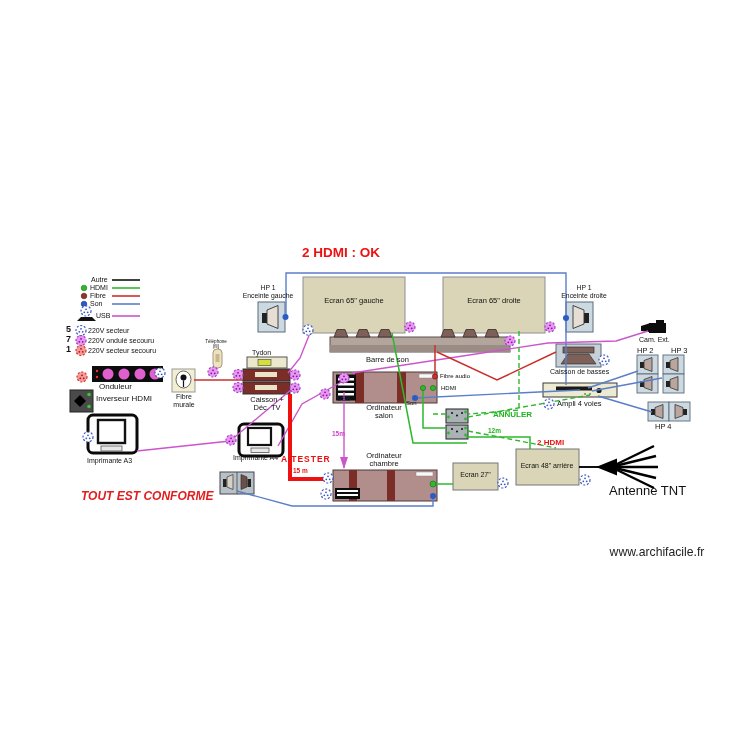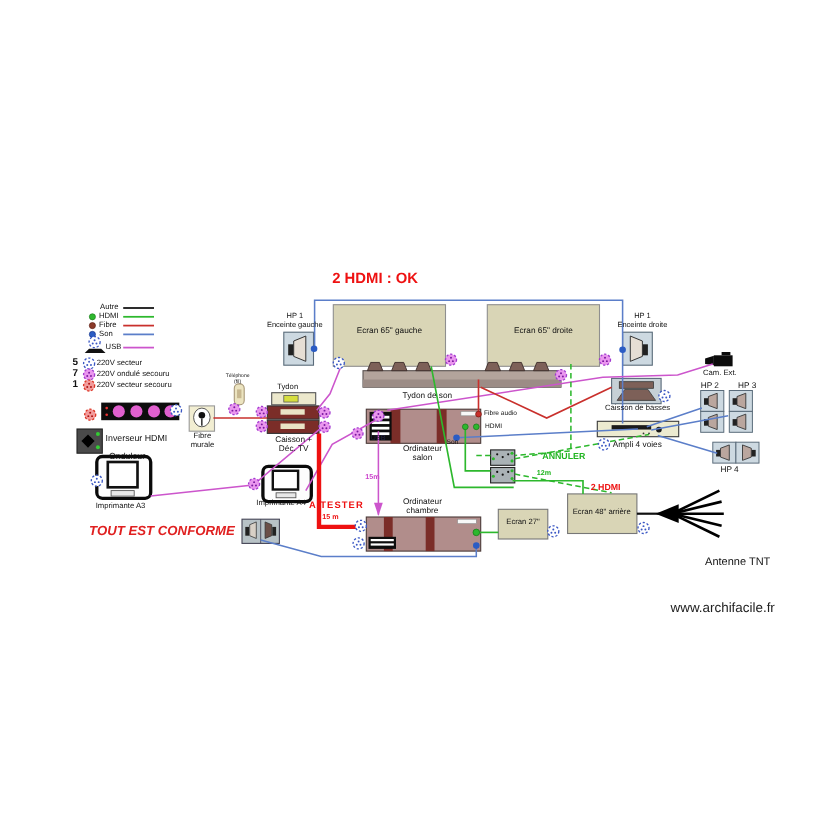--- a/index.html
+++ b/index.html
@@ -336,60 +336,60 @@
 <div class="lbl" style="left:90px;top:292px;font-size:7px;">Fibre</div>
 <div class="lbl" style="left:90px;top:300px;font-size:7px;">Son</div>
 <div class="lbl" style="left:96px;top:312px;font-size:7px;">USB</div>
 <div class="lbl" style="left:66px;top:324px;font-size:9px;font-weight:bold;">5</div>
 <div class="lbl" style="left:88px;top:327px;font-size:7px;">220V secteur</div>
 <div class="lbl" style="left:66px;top:334px;font-size:9px;font-weight:bold;">7</div>
 <div class="lbl" style="left:88px;top:337px;font-size:7px;">220V ondulé secouru</div>
 <div class="lbl" style="left:66px;top:344px;font-size:9px;font-weight:bold;">1</div>
 <div class="lbl" style="left:88px;top:347px;font-size:7px;">220V secteur secouru</div>
 
-<div class="lbl" style="left:99px;top:383px;font-size:8px;margin-top:28px;">Onduleur</div>
+<div class="lbl" style="left:99px;top:383px;font-size:8px;">Onduleur</div>
 <div class="lbl" style="left:96px;top:395px;font-size:8px;">Inverseur HDMI</div>
 <div class="lbl c" style="left:168px;top:393px;width:32px;font-size:7px;">Fibre
 murale</div>
 <div class="lbl c" style="left:198px;top:339px;width:36px;font-size:4.6px;">Téléphone
 (fil)</div>
 <div class="lbl" style="left:252px;top:349px;font-size:7px;">Tydon</div>
 <div class="lbl c" style="left:240px;top:396px;width:54px;font-size:7.5px;">Caisson +
 Déc. TV</div>
 
 <div class="lbl c" style="left:232px;top:284px;width:72px;font-size:6.8px;">HP 1
 Enceinte gauche</div>
 <div class="lbl c" style="left:548px;top:284px;width:72px;font-size:6.8px;">HP 1
 Enceinte droite</div>
 <div class="lbl c" style="left:303px;top:297px;width:102px;font-size:7.5px;">Ecran 65" gauche</div>
 <div class="lbl c" style="left:443px;top:297px;width:102px;font-size:7.5px;">Ecran 65" droite</div>
-<div class="lbl" style="left:366px;top:356px;font-size:7.5px;">Tydon de son</div>
+<div class="lbl" style="left:366px;top:356px;font-size:7.5px;">Barre de son</div>
 
 <div class="lbl" style="left:440px;top:373px;font-size:6px;">Fibre audio</div>
 <div class="lbl" style="left:441px;top:385px;font-size:6px;">HDMI</div>
 <div class="lbl" style="left:406px;top:400px;font-size:6px;">Son</div>
 <div class="lbl" style="left:337px;top:395px;font-size:6.5px;color:#222244;">USB</div>
 <div class="lbl c" style="left:348px;top:404px;width:72px;font-size:7.5px;">Ordinateur
 salon</div>
 <div class="lbl c" style="left:346px;top:452px;width:76px;font-size:7.5px;">Ordinateur
 chambre</div>
 
 <div class="lbl grn" style="left:493px;top:411px;font-size:8px;">ANNULER</div>
 <div class="lbl grn" style="left:488px;top:427px;font-size:6.5px;">12m</div>
 <div class="lbl red" style="left:537px;top:439px;font-size:8px;">2 HDMI</div>
 <div class="lbl mag" style="left:332px;top:430px;font-size:6.5px;">15m</div>
 <div class="lbl red" style="left:281px;top:455px;font-size:8.5px;letter-spacing:1px;">A TESTER</div>
 <div class="lbl red" style="left:293px;top:467px;font-size:6.5px;">15 m</div>
-<div class="lbl" style="left:81px;top:476px;font-size:12px;font-weight:bold;font-style:italic;color:#e02020;">TOUT EST CONFORME</div>
+<div class="lbl" style="left:81px;top:490px;font-size:12px;font-weight:bold;font-style:italic;color:#e02020;">TOUT EST CONFORME</div>
 
 <div class="lbl" style="left:87px;top:457px;font-size:7px;">Imprimante A3</div>
 <div class="lbl" style="left:233px;top:454px;font-size:7px;">Imprimante A4</div>
 <div class="lbl c" style="left:453px;top:471px;width:45px;font-size:7px;">Ecran 27"</div>
 <div class="lbl c" style="left:514px;top:462px;width:66px;font-size:7px;">Ecran 48" arrière</div>
-<div class="lbl" style="left:641px;top:484px;font-size:10px;margin-top:22px;">Antenne TNT</div>
+<div class="lbl" style="left:609px;top:484px;font-size:13px;">Antenne TNT</div>
 <div class="lbl" style="left:550px;top:368px;font-size:7px;">Caisson de basses</div>
 <div class="lbl" style="left:557px;top:400px;font-size:7.5px;">Ampli 4 voies</div>
 <div class="lbl" style="left:637px;top:347px;font-size:7.5px;">HP 2</div>
 <div class="lbl" style="left:661px;top:347px;font-size:7.5px;margin-left:10px;">HP 3</div>
 <div class="lbl" style="left:655px;top:423px;font-size:7.5px;">HP 4</div>
 <div class="lbl" style="left:639px;top:336px;font-size:7px;">Cam. Ext.</div>
 
 <div class="lbl" style="left:597px;top:546px;width:120px;font-size:12.2px;color:#222;text-align:center;">www.archifacile.fr</div>
 
 </div>

